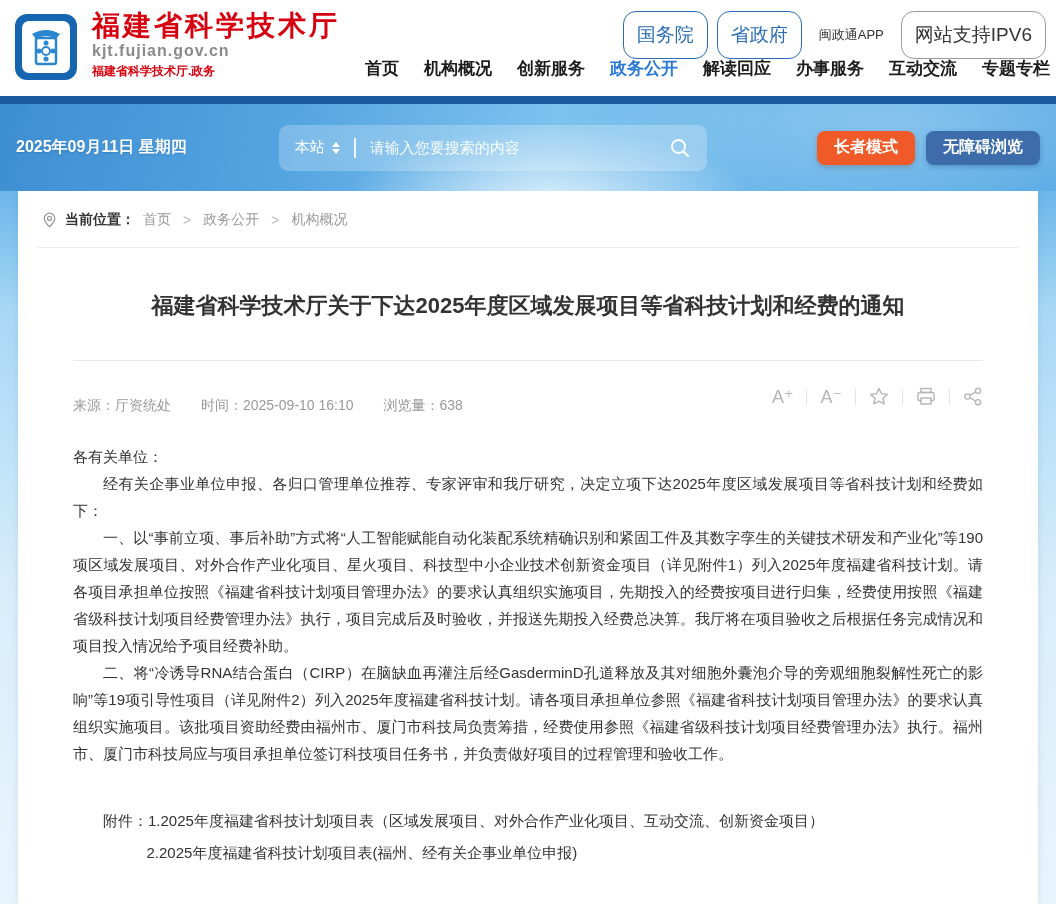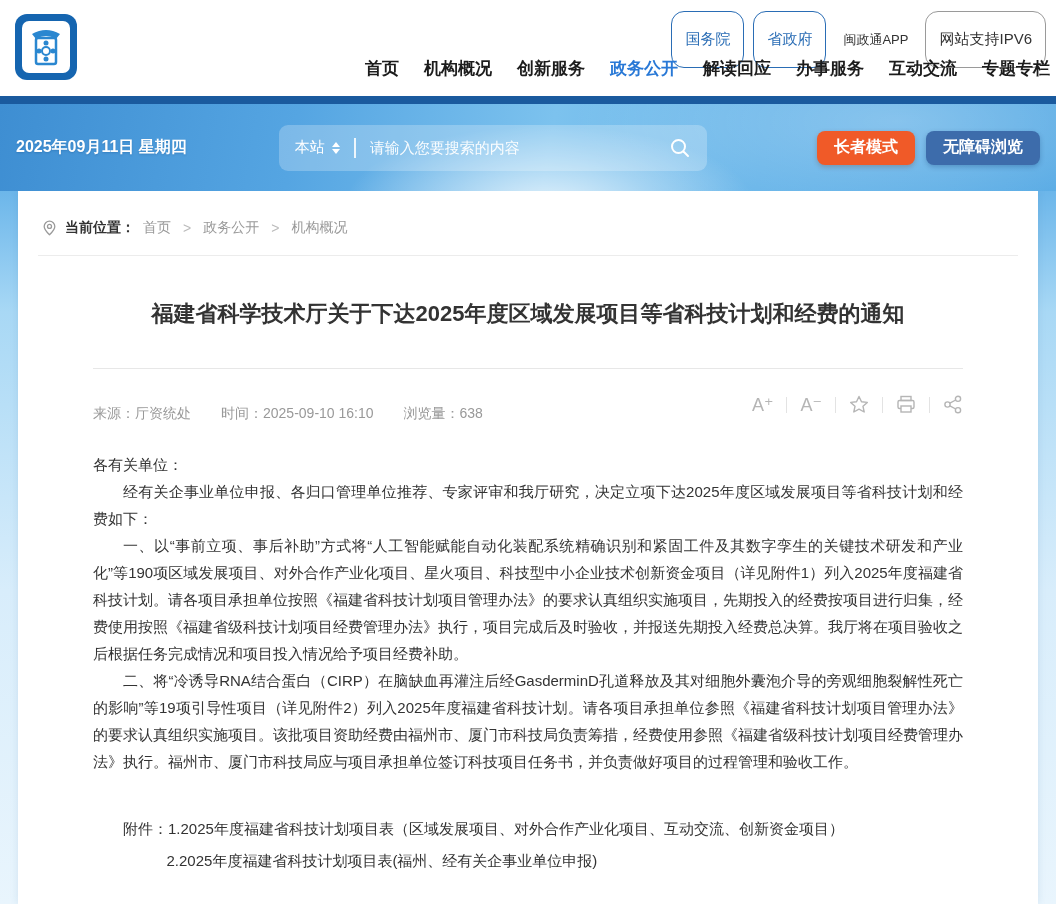--- a/index.html
+++ b/index.html
@@ -7,21 +7,21 @@
   body { height:904px; overflow:hidden; background:#eaf5fd; }
 
   
   .top-header { position:relative; height:96px; background:#fff; }
   .logo { position:absolute; left:14px; top:10px; width:64px; height:74px; }
   .brand { position:absolute; left:92px; top:11px; }
   .site-name { color:#d7000f; font-size:28px; font-weight:bold; letter-spacing:3px; line-height:30px; }
   .site-domain { color:#8a8a8a; font-size:16px; font-weight:bold; line-height:20px; letter-spacing:1px; }
   .site-tag { display:inline-block; color:#d7000f; font-size:12px; font-weight:bold; line-height:16px; margin-top:2px; }
   .quick-links { position:absolute; top:11px; right:10px; display:flex; align-items:center; gap:9px; }
-  .pill { font-size:15px; padding:18px 13px; border-radius:13px; border:1px solid #2a6db5; color:#2a6db5; background:#fff; cursor:pointer; white-space:nowrap; }
+  .pill { font-size:19px; padding:10px 13px; border-radius:13px; border:1px solid #2a6db5; color:#2a6db5; background:#fff; cursor:pointer; white-space:nowrap; }
   .pill.gray { border-color:#9a9a9a; color:#333; }
   .plain-link { font-size:13px; color:#333; margin:0 8px; cursor:pointer; white-space:nowrap; }
   .main-nav { position:absolute; right:6px; bottom:16px; display:flex; gap:25px; }
   .main-nav .nav-item { font-size:17px; font-weight:bold; color:#1c1c1c; cursor:pointer; white-space:nowrap; }
   .main-nav .nav-item.active { color:#2878d6; }
 
   
   .dark-strip { height:8px; background:#1a5a9e; }
   .banner { position:relative; height:87px; display:flex; align-items:center; padding:0 16px;
     background:
@@ -44,27 +44,27 @@
   .banner-spacer { flex:1; }
   .banner-btn { height:34px; border:none; border-radius:8px; color:#fff; font-size:16px; font-weight:bold;
     padding:0 17px; cursor:pointer; font-family:inherit; white-space:nowrap; }
   .elder { background:#f05a28; margin-right:11px; box-shadow:0 2px 5px rgba(120,40,0,.25); }
   .a11y { background:#3d6cab; box-shadow:0 2px 5px rgba(0,40,90,.25); }
 
   
   .page-bg { background:linear-gradient(180deg, #6cb6ea 0%, #a8d8f5 120px, #d8edfb 400px, #e9f5fd 100%); min-height:713px; padding:0 18px; }
   .card { background:#fff; min-height:713px; box-shadow:0 0 8px rgba(40,100,160,.12); }
 
-  .breadcrumb-row { display:flex; align-items:center; gap:8px; padding:28px 24px 18px 24px; font-size:14px; }
+  .breadcrumb-row { display:flex; align-items:center; gap:8px; padding:20px 24px 18px 24px; font-size:14px; }
   .breadcrumb-label { color:#333; font-weight:bold; }
   .crumb { color:#999; cursor:pointer; }
   .crumb-sep { color:#bbb; margin:0 4px; }
   .bc-divider { border-bottom:1px solid #ececec; margin:0 20px; }
 
-  .article { padding:0 75px; }
+  .article { padding:0 55px; }
   .article-title { margin-top:42px; text-align:center; font-size:22px; font-weight:bold; color:#333; line-height:32px; }
   .title-divider { border-bottom:1px solid #e7e7e7; margin-top:38px; }
   .meta-row { display:flex; align-items:center; justify-content:space-between; padding:17px 0 14px 0; }
   .meta-left { color:#999; font-size:14px; display:flex; gap:30px;margin-top:19px; }
   .tools { display:flex; align-items:center; color:#b5b5b5; }
   .tool { display:flex; align-items:center; cursor:pointer; font-size:18px; line-height:1; }
   .tool-sep { width:1px; height:16px; background:#e3e3e3; margin:0 13px; }
   .tool svg { display:block; }
 
   .body-text { margin-top:14px; font-size:15px; color:#333; line-height:27px; text-align:justify; }
@@ -82,20 +82,25 @@
       <rect x="1" y="4" width="62" height="66" rx="12" fill="#1565b0"></rect>
       <rect x="8" y="11" width="48" height="52" rx="7" fill="#ffffff"></rect>
       <path d="M18 24 q14 -8 28 0 l-4 5 q-10 -6 -20 0 z" fill="#2a87d0"></path>
       <rect x="22" y="28" width="20" height="26" rx="2" fill="none" stroke="#2a87d0" stroke-width="2.5"></rect>
       <circle cx="32" cy="41" r="4" fill="none" stroke="#2a87d0" stroke-width="2"></circle>
       <circle cx="32" cy="33" r="2.5" fill="#2a87d0"></circle>
       <circle cx="32" cy="49" r="2.5" fill="#2a87d0"></circle>
       <circle cx="25" cy="41" r="2.5" fill="#2a87d0"></circle>
       <circle cx="39" cy="41" r="2.5" fill="#2a87d0"></circle>
     </svg>
+  </div>
+  <div class="brand">
+    <div class="site-name">福建省科学技术厅</div>
+    <div class="site-domain">kjt.fujian.gov.cn</div>
+    <div class="site-tag">福建省科学技术厅.政务</div>
   </div>
 
   <div class="quick-links">
     <span class="pill">国务院</span>
     <span class="pill">省政府</span>
     <span class="plain-link">闽政通APP</span>
     <span class="pill gray">网站支持IPV6</span>
   </div>
 
   <div class="main-nav">

